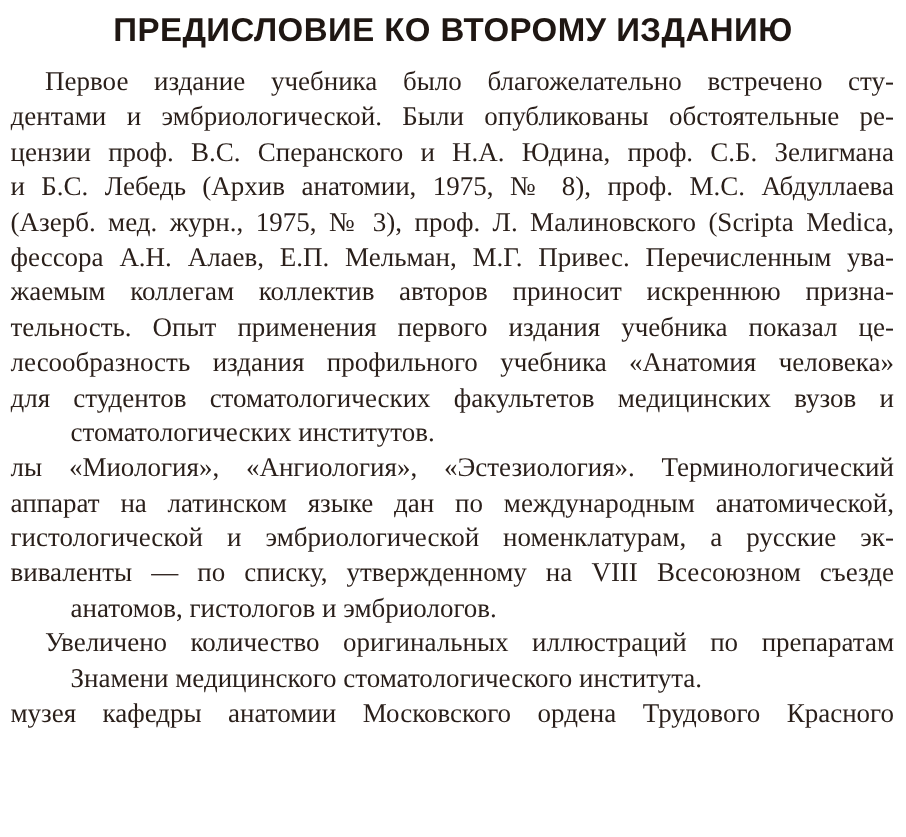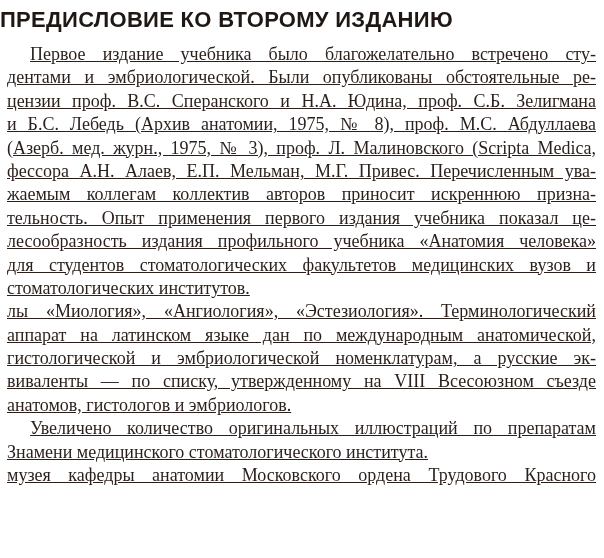--- a/index.html
+++ b/index.html
@@ -13,42 +13,42 @@
     height: 558px;
     background: #ffffff;
     overflow: hidden;
   }
   .title {
     font-family: "Liberation Sans", sans-serif;
     font-weight: 700;
     font-size: 22px;
     line-height: 26px;
     letter-spacing: 0.3px;
+    text-align: center;
     color: #1f1713;
     padding-top: 7px;
   }
   .body-text {
     margin-top: 10px;
     padding: 0 8px 0 7px;
     font-family: "Liberation Serif", serif;
     font-size: 18px;
     color: #2a1f1a;
-    text-decoration: underline;
   }
   .para { margin: 0; padding: 0; }
   .line {
     height: 23.4px;
     line-height: 23.4px;
     text-align: justify;
     text-align-last: justify;
     overflow: hidden;
     white-space: normal;
   }
   .first { text-indent: 23px; }
-  .plast { text-align-last: left; }
+  .plast { text-align-last: left; margin-left: 40px; }
 </style>
 </head>
 <body>
 
 <div class="page">
   <div class="title">ПРЕДИСЛОВИЕ КО ВТОРОМУ ИЗДАНИЮ</div>
   <div class="body-text">
 
     <div class="para">
       <div class="line first">Первое издание учебника было благожелательно встречено сту-</div>

